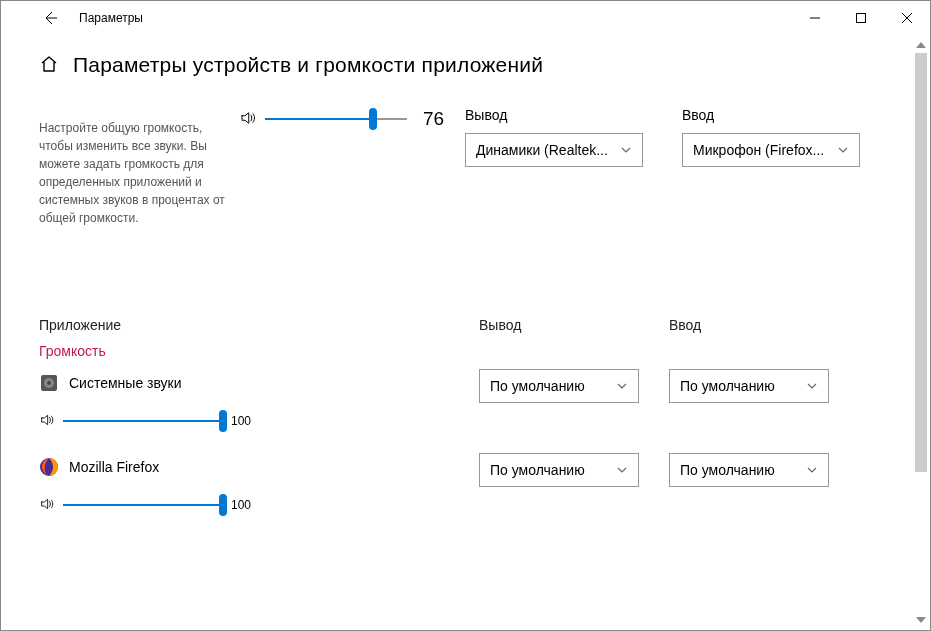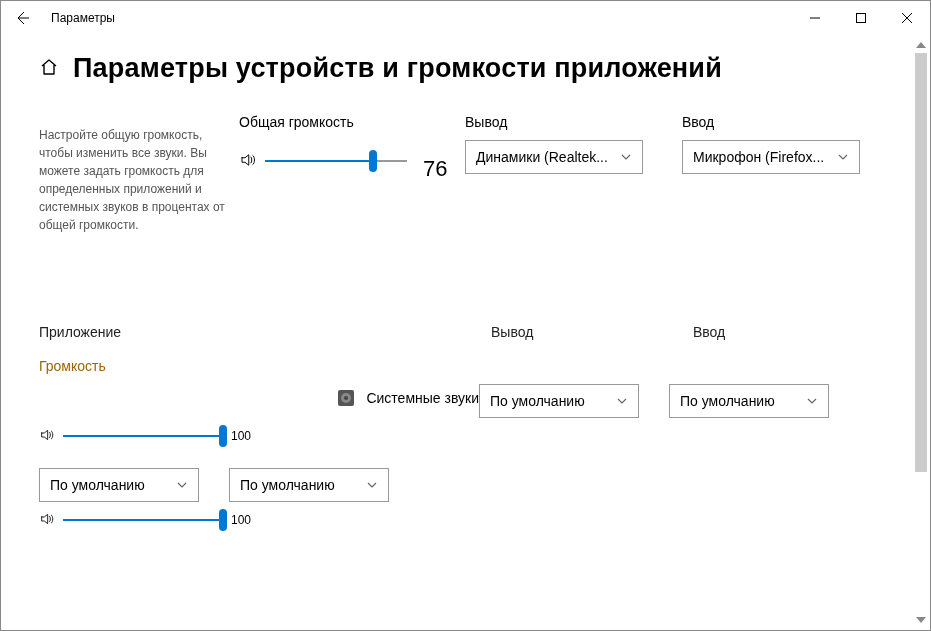--- a/index.html
+++ b/index.html
@@ -11,21 +11,22 @@
     width: 931px;
     height: 631px;
     overflow: hidden;
     position: relative;
     border: 1px solid #888;
   }
   .titlebar {
     display: flex;
     align-items: center;
     height: 34px;
-    padding-left: 4px;
+    padding-left: 20px;
+    margin-left: 12px;
   }
   .back-btn {
     width: 36px;
     height: 34px;
     display: flex;
     align-items: center;
     justify-content: center;
     cursor: pointer;
   }
   .title-text {
@@ -50,22 +51,22 @@
     overflow-y: auto;
     position: relative;
   }
   .heading-row {
     display: flex;
     align-items: center;
     gap: 14px;
     margin-bottom: 30px;
   }
   .heading-row h1 {
-    font-weight: 700;
-    font-size: 27px;
+    font-weight: 400;
+    font-size: 21px;
     letter-spacing: 0.2px;
   }
   .home-icon {
     cursor: pointer;
   }
   .master-section {
     display: flex;
     gap: 10px;
     align-items: flex-start;
   }
@@ -115,25 +116,24 @@
   .slider-thumb {
     position: absolute;
     top: 50%;
     width: 8px;
     height: 22px;
     background: #0078d4;
     border-radius: 4px;
     transform: translate(-50%, -50%);
   }
   .vol-value {
-    font-size: 22px;
+    font-size: 19px;
     min-width: 34px;
     text-align: left;
     padding-left: 8px;
-    margin-top: 16px;
   }
   .device-col {
     width: 195px;
     flex-shrink: 0;
     margin-left: 6px;
   }
   .device-col + .device-col { margin-left: 12px; }
   .select {
     border: 1px solid #999;
     height: 34px;
@@ -153,44 +153,42 @@
   }
   .chev { flex-shrink: 0; margin-left: 6px; }
 
   .apps-section {
     margin-top: 90px;
   }
   .col-headers {
     display: flex;
     font-size: 14px;
     color: #222;
-    margin-bottom: 18px;
-    gap: 12px;
+    margin-bottom: 10px;
   }
   .col-headers .h-app { width: 440px; }
   .col-headers .h-out { width: 190px; }
   .col-headers .h-in  { width: 190px; }
   .sub-header {
     font-size: 14px;
-    color: #a16207;
+    color: #be185d;
     margin-bottom: 8px;
   }
   .app-row {
     display: flex;
     align-items: center;
     margin-bottom: 4px;
     min-height: 38px;
   }
   .app-main { width: 440px; }
   .app-name-line {
     display: flex;
     align-items: center;
     gap: 10px;
     margin-bottom: 6px;
-    justify-content: flex-end;
   }
   .app-icon {
     width: 20px;
     height: 20px;
     display: flex;
     align-items: center;
     justify-content: center;
   }
   .app-vol-row {
     display: flex;
@@ -269,21 +267,20 @@
         <path d="M3 9 L10 3 L17 9 M5 8 V17 H15 V8" stroke="#000" stroke-width="1.4" fill="none" stroke-linejoin="round"></path>
       </svg>
     </span>
     <h1>Параметры устройств и громкости приложений</h1>
   </div>
 
   <div class="master-section">
     <div class="desc-col">Настройте общую громкость, чтобы изменить все звуки. Вы можете задать громкость для определенных приложений и системных звуков в процентах от общей громкости.</div>
 
     <div class="master-vol-col">
-      <div class="label">Общая громкость</div>
       <div class="vol-row">
         <span>
           <svg class="speaker-svg" viewBox="0 0 24 24">
               <path d="M4 9v6h4l5 4V5L8 9H4z M16 8c1.5 1 1.5 7 0 8 M18.5 6c3 2 3 10 0 12" stroke="#000" stroke-width="1.3" fill="none" stroke-linecap="round"></path>
             </svg>
         </span>
         <div class="slider">
           <div class="slider-track">
             <div class="slider-fill" style="width:76%"></div>
             <div class="slider-thumb" style="left:76%"></div>
@@ -361,20 +358,32 @@
       <div class="slider slider-small">
         <div class="slider-track">
           <div class="slider-fill" style="width:100%"></div>
           <div class="slider-thumb" style="left:100%"></div>
         </div>
       </div>
       <span class="vol-small-value">100</span>
     </div>
 
     <div class="app-row">
+      <div class="app-main">
+        <div class="app-name-line">
+          <span class="app-icon">
+            <svg width="20" height="20" viewBox="0 0 20 20">
+                <circle cx="10" cy="10" r="9" fill="#4a2b8f"></circle>
+                <path d="M10 1 C15 1 19 5 19 10 C19 15 15 19 10 19 C10 19 14 15 14 10 C14 6 12 3 10 1 Z" fill="#ff9500"></path>
+                <path d="M10 1 C6 2 3 5 3 10 C3 13 5 16 8 18 C6 15 5 12 6 8 C7 5 9 2 10 1 Z" fill="#ff5722"></path>
+              </svg>
+          </span>
+          <span>Mozilla Firefox</span>
+        </div>
+      </div>
       <div style="width:190px">
         <div class="select" style="width:160px">
           <span class="select-text">По умолчанию</span>
           <svg class="chev" width="12" height="12" viewBox="0 0 12 12">
               <path d="M2 4 L6 8 L10 4" stroke="#666" stroke-width="1.2" fill="none"></path>
             </svg>
         </div>
       </div>
       <div style="width:190px">
         <div class="select" style="width:160px">

